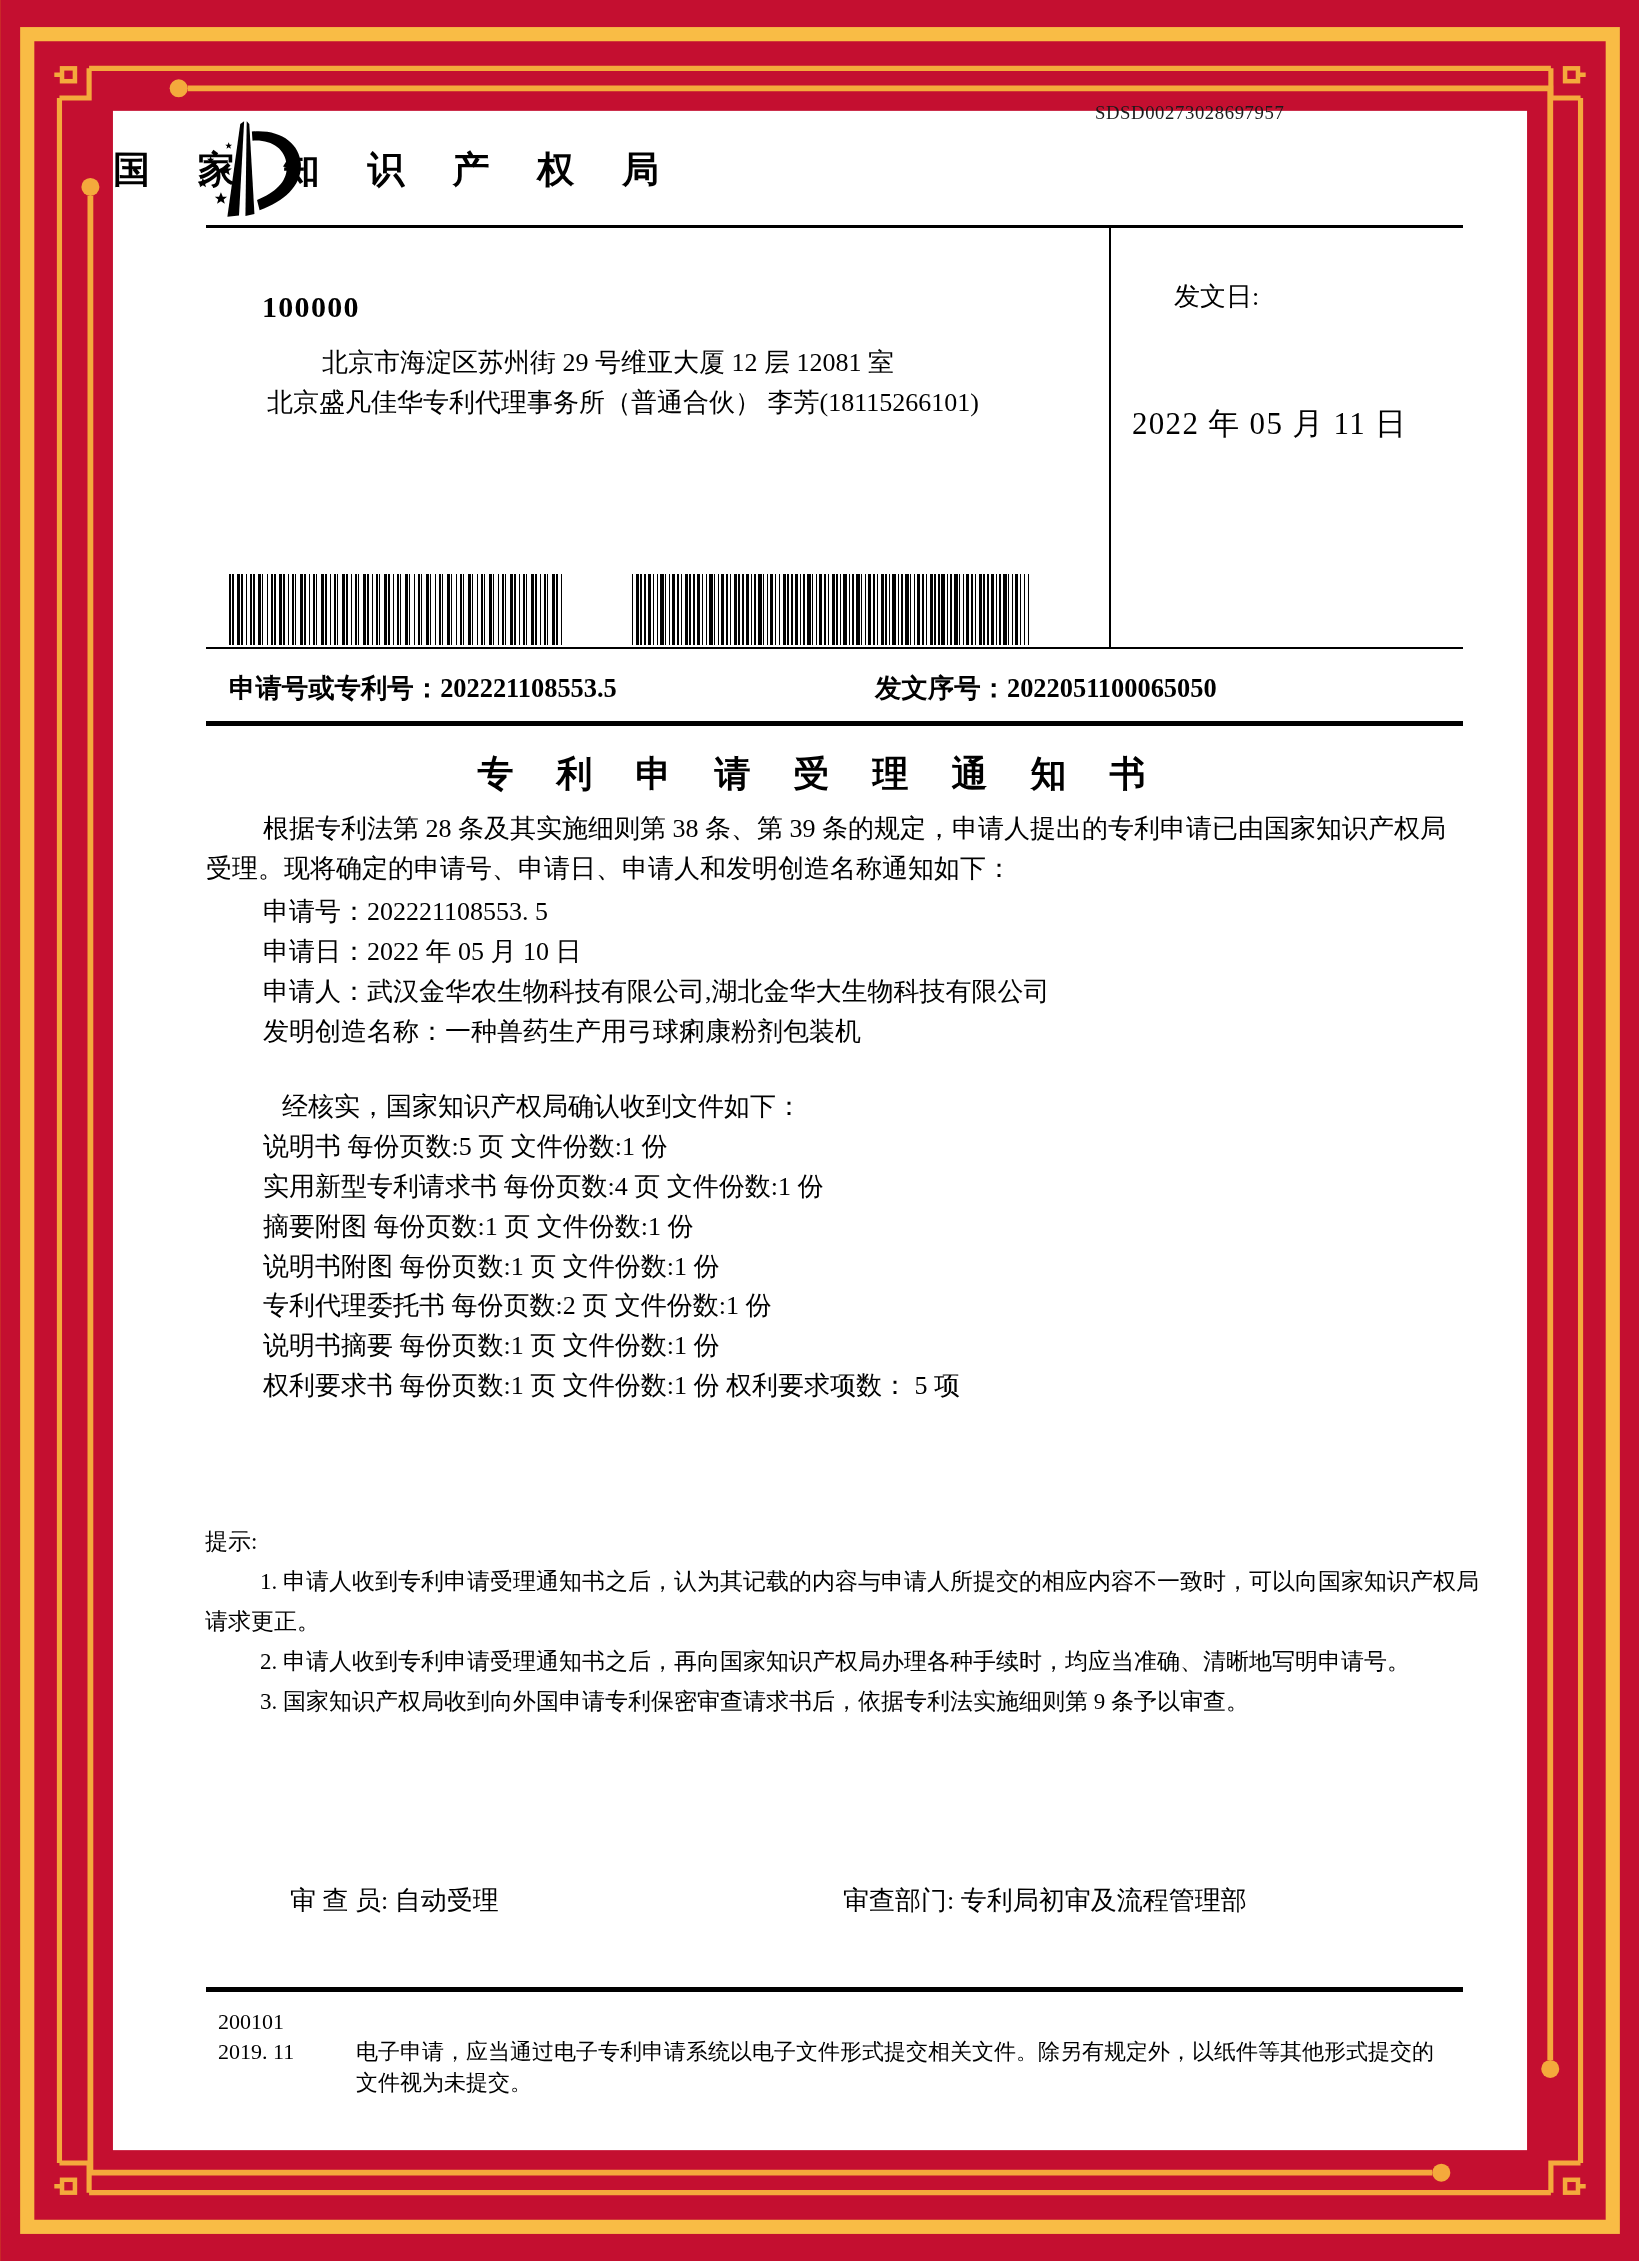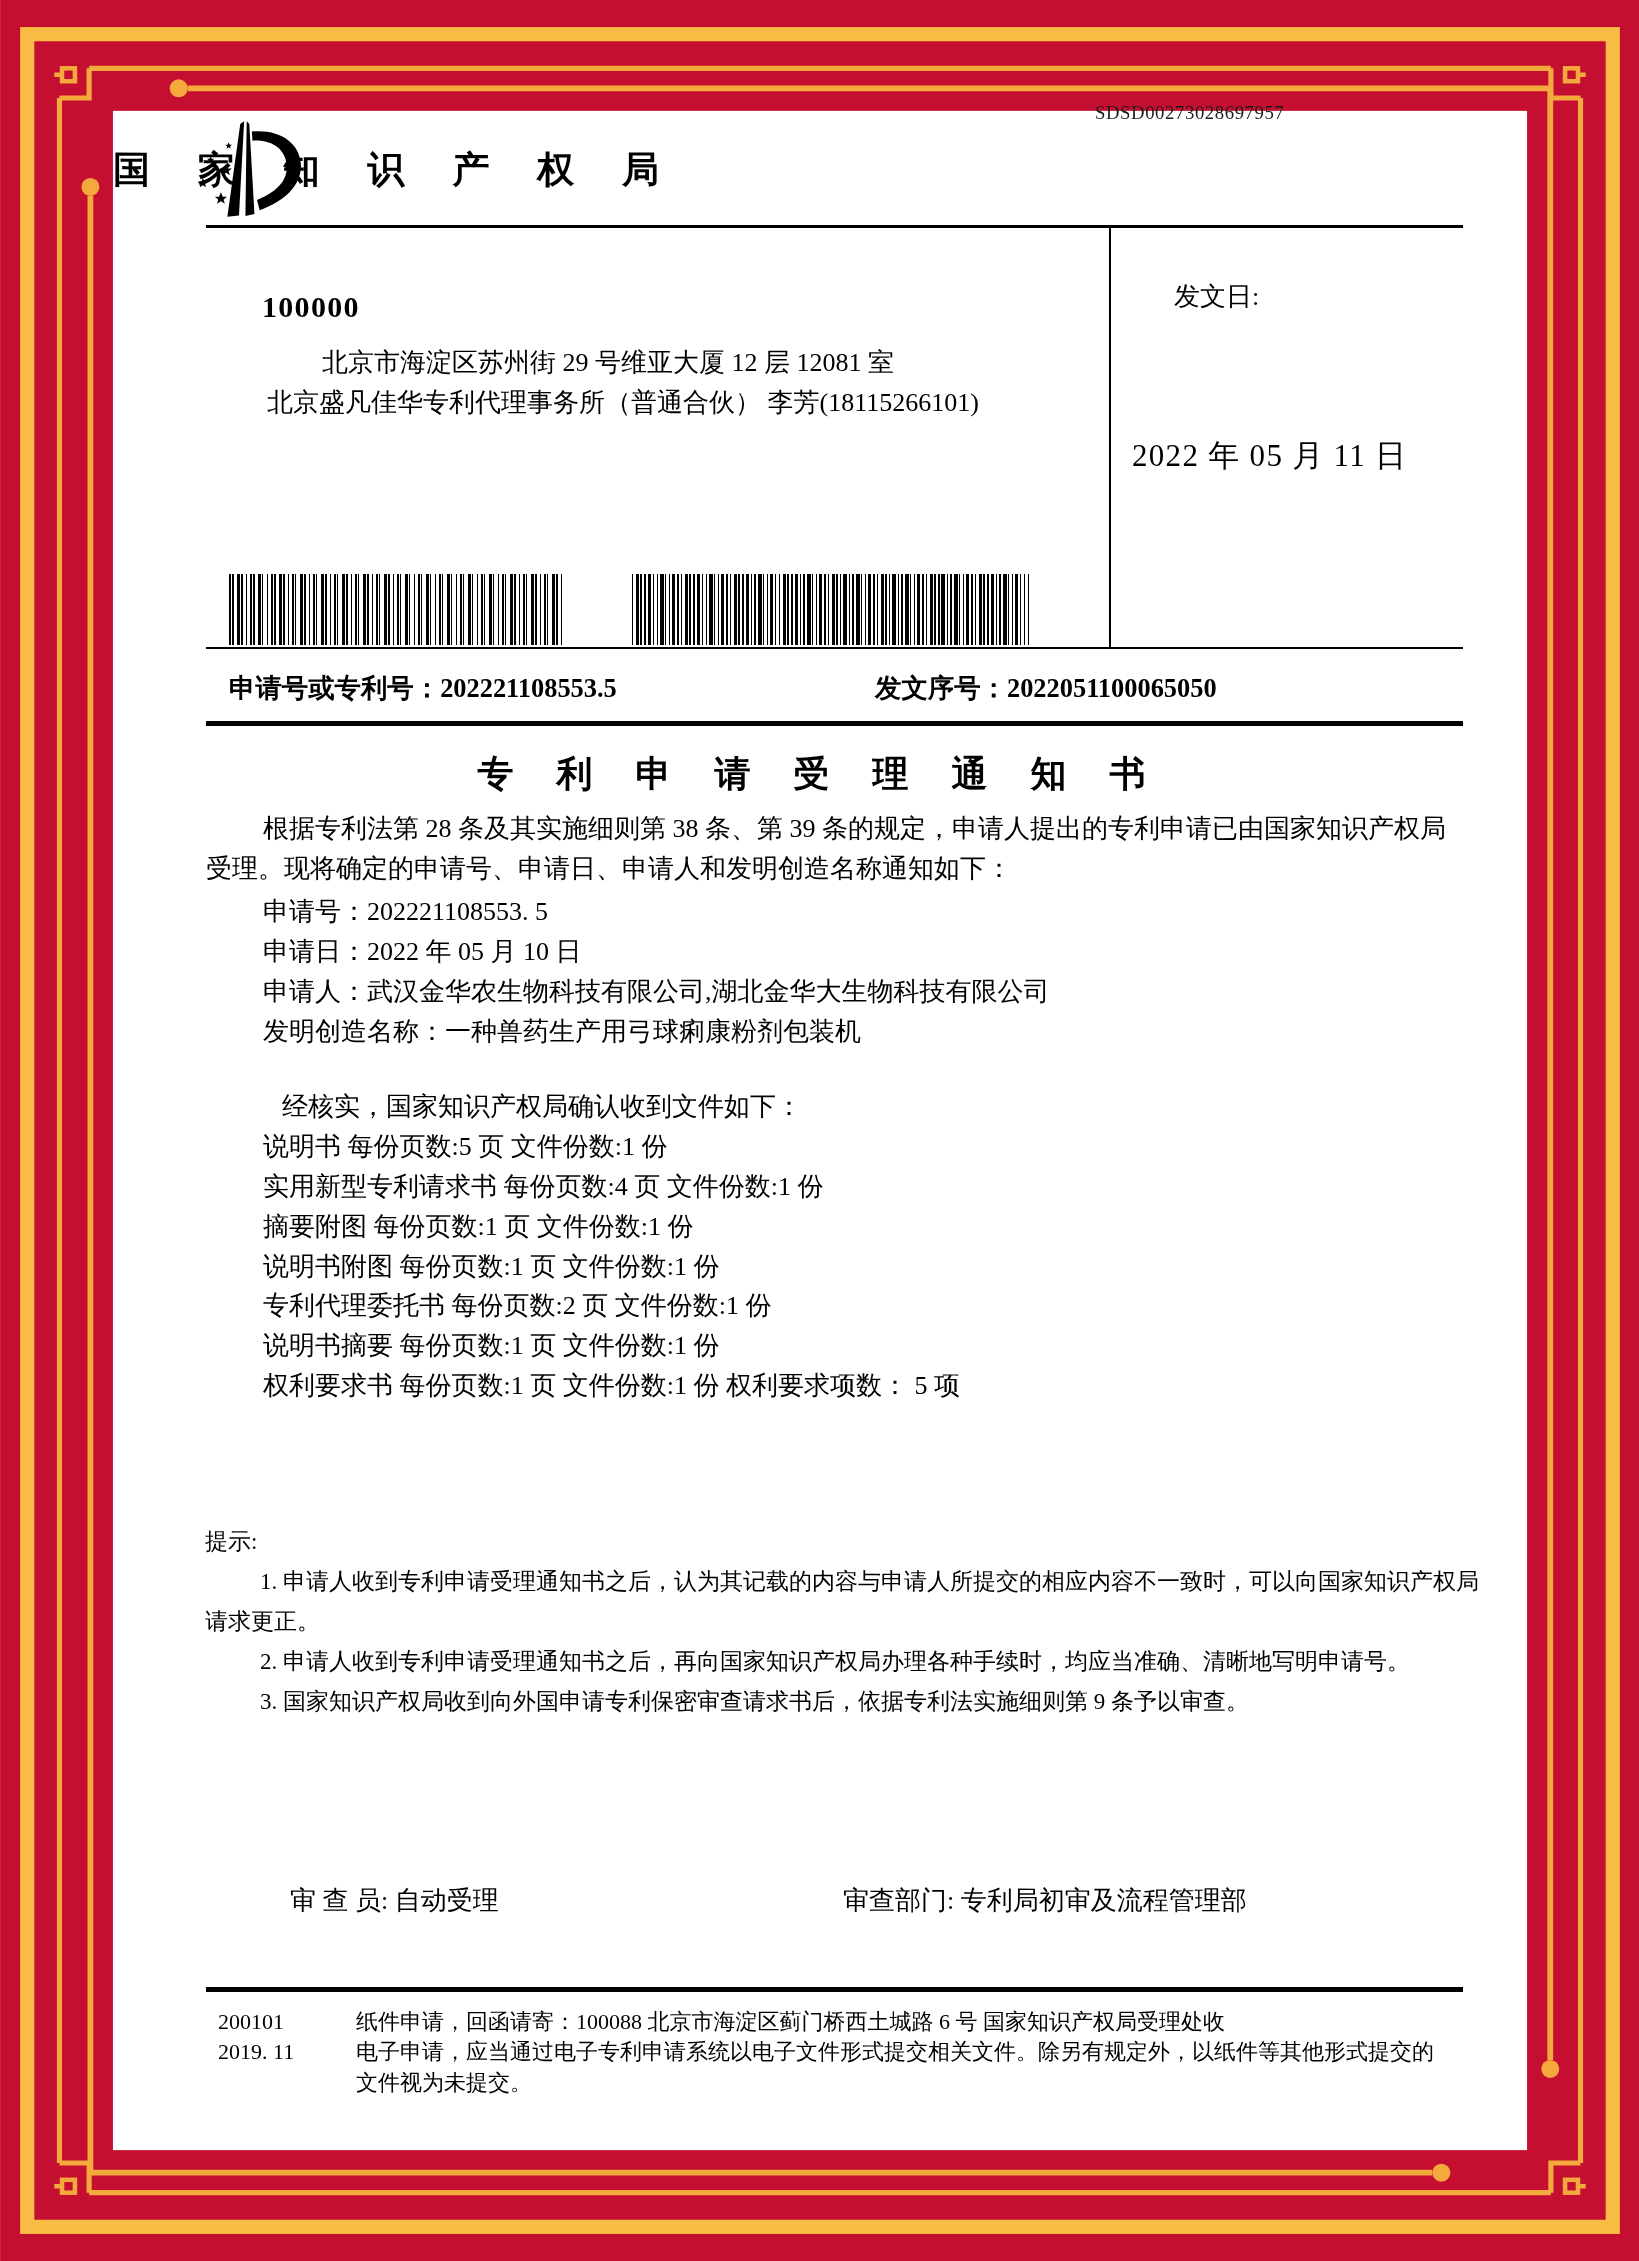--- a/index.html
+++ b/index.html
@@ -95,21 +95,21 @@
 
   <div class="t org-title">国 家 知 识 产 权 局</div>
   <div class="rule" style="left:206px;top:225px;width:1257px;height:2.6px;"></div>
 
   <div class="t postal" style="left:262px;top:289px;">100000</div>
   <div class="t addr" style="left:322px;top:347px;">北京市海淀区苏州街 29 号维亚大厦 12 层 12081 室</div>
   <div class="t addr" style="left:267px;top:387px;">北京盛凡佳华专利代理事务所（普通合伙）  李芳(18115266101)</div>
 
   <div class="rule" style="left:1109px;top:226px;width:1.9px;height:422px;"></div>
   <div class="t dispatch-label" style="left:1137px;top:281px;">发文日:</div>
-  <div class="t dispatch-date" style="left:1132px;top:405px;margin-top:32px;">2022 年 05 月 11 日</div>
+  <div class="t dispatch-date" style="left:1132px;top:405px;">2022 年 05 月 11 日</div>
 
   <div class="barcode bc1" style="left:229px;top:574px;width:333px;"></div>
   <div class="barcode bc2" style="left:632px;top:574px;width:397px;"></div>
   <div class="rule" style="left:206px;top:647px;width:1257px;height:1.9px;"></div>
 
   <div class="t num-row" style="left:229px;top:672px;"><span>申请号或专利号：</span><span>202221108553.5</span></div>
   <div class="t num-row" style="left:875px;top:672px;"><span>发文序号：</span><span>2022051100065050</span></div>
   <div class="rule" style="left:206px;top:721px;width:1257px;height:4.5px;"></div>
 
   <div class="t notice-title">专 利 申 请 受 理 通 知 书</div>
@@ -136,18 +136,17 @@
   <div class="t note-line" style="left:205px;top:1608px;">请求更正。</div>
   <div class="t note-line" style="left:260px;top:1648px;">2. 申请人收到专利申请受理通知书之后，再向国家知识产权局办理各种手续时，均应当准确、清晰地写明申请号。</div>
   <div class="t note-line" style="left:260px;top:1688px;">3. 国家知识产权局收到向外国申请专利保密审查请求书后，依据专利法实施细则第 9 条予以审查。</div>
 
   <div class="t body-line" style="left:290px;top:1885px;">审 查 员: 自动受理</div>
   <div class="t body-line" style="left:843px;top:1885px;">审查部门: 专利局初审及流程管理部</div>
 
   <div class="rule" style="left:206px;top:1987px;width:1257px;height:4.5px;"></div>
   <div class="t footer-line" style="left:218px;top:2009px;">200101</div>
   <div class="t footer-line" style="left:218px;top:2039px;">2019. 11</div>
-  <div class="t footer-line" style="left:356px;top:2009px;">纸件申请，回函请寄：100088 北京市海淀区蓟门桥西土城路 6 号  国家知识产权局受理处收</div>
   <div class="t footer-line" style="left:356px;top:2039px;">电子申请，应当通过电子专利申请系统以电子文件形式提交相关文件。除另有规定外，以纸件等其他形式提交的</div>
   <div class="t footer-line" style="left:356px;top:2070px;">文件视为未提交。</div>
 
 </div>
 
 
 </body></html>

